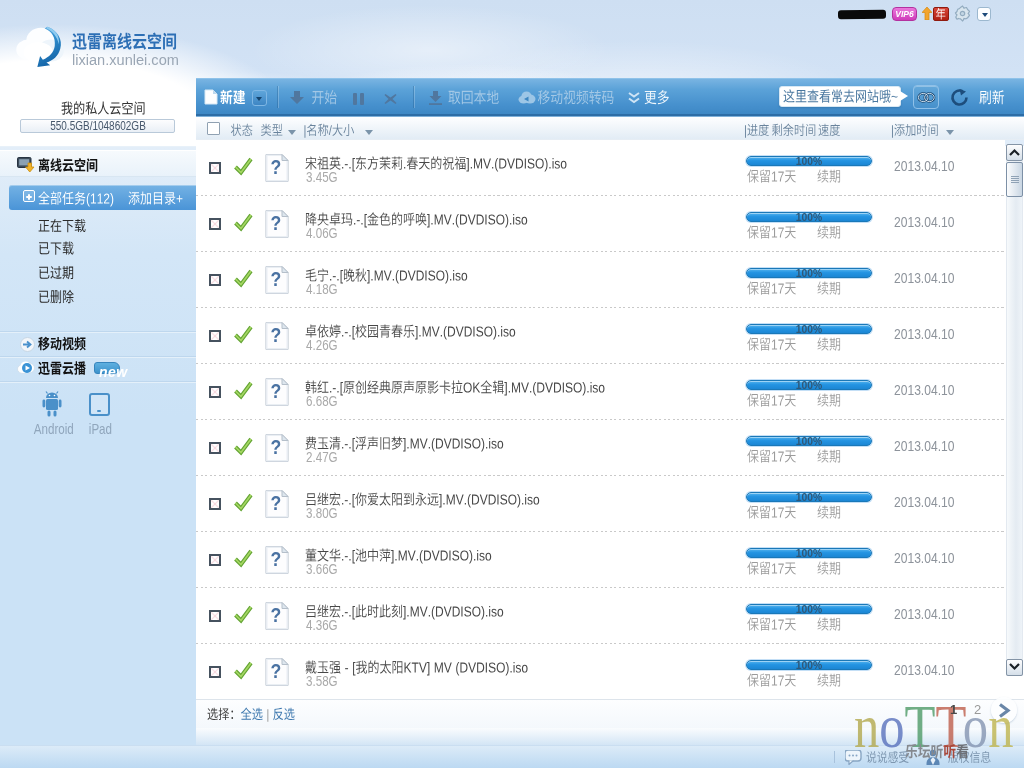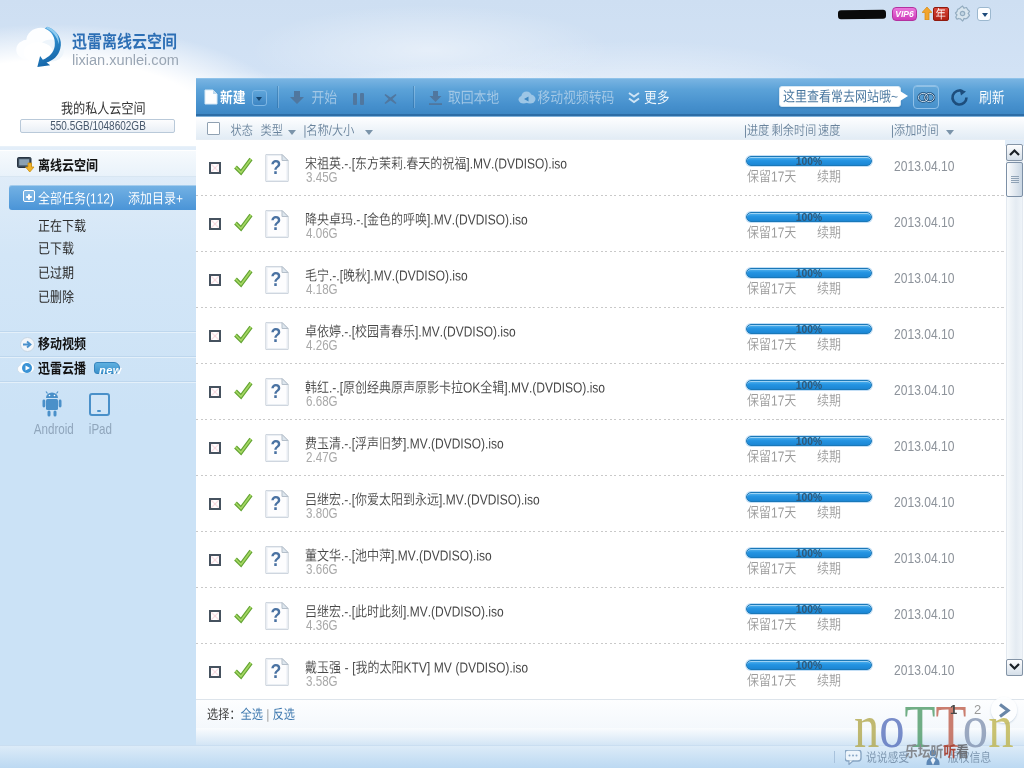--- a/index.html
+++ b/index.html
@@ -142,21 +142,21 @@
 </svg>
 <div class="ssep" style="top:356px"></div>
 <svg style="left:17px;top:360px" width="18" height="14" viewBox="0 0 18 14">
  <ellipse cx="6" cy="9" rx="5.5" ry="4.5" fill="#fff" stroke="#cddcea" stroke-width=".8"></ellipse>
  <ellipse cx="12" cy="8" rx="5.5" ry="5" fill="#fff" stroke="#cddcea" stroke-width=".8"></ellipse>
  <ellipse cx="8.5" cy="6" rx="5" ry="4.5" fill="#fff"></ellipse>
  <circle cx="10" cy="8" r="5" fill="#3a93d6"></circle>
  <path d="M8.5 5.5 L13 8 L8.5 10.5 Z" fill="#fff"></path>
 </svg>
 <div style="left:94px;top:362px;width:26px;height:12px;border-radius:3px 6px 6px 3px;background:linear-gradient(180deg,#5eb0e0,#3c92cc);border:1px solid #3584bd"></div>
-<div class="t" style="left:99px;top:364px;font-size:11px;font-weight:bold;font-style:italic;color:#fff;letter-spacing:.5px">new</div>
+<div class="t" style="left:99px;top:364px;font-size:14px;font-weight:bold;font-style:italic;color:#fff;letter-spacing:.5px">new</div>
 <div class="ssep" style="top:381px"></div>
 <svg id="droid" width="20" height="26" viewBox="0 0 20 26">
  <path d="M5.5 2.5 L4 .5 M14.5 2.5 L16 .5" stroke="#4a90c9" stroke-width="1.2"></path>
  <path d="M4 7 A6 5.5 0 0 1 16 7 Z" fill="#4a90c9"></path>
  <circle cx="7.5" cy="4.5" r=".8" fill="#fff"></circle>
       <circle cx="12.5" cy="4.5" r=".8" fill="#fff"></circle>
  <rect x="4" y="8" width="12" height="11" rx="1.5" fill="#4a90c9"></rect>
  <rect x="0.5" y="8.5" width="2.8" height="8" rx="1.4" fill="#4a90c9"></rect>
  <rect x="16.7" y="8.5" width="2.8" height="8" rx="1.4" fill="#4a90c9"></rect>
  <rect x="5.5" y="19.5" width="3" height="6" rx="1.5" fill="#4a90c9"></rect>

